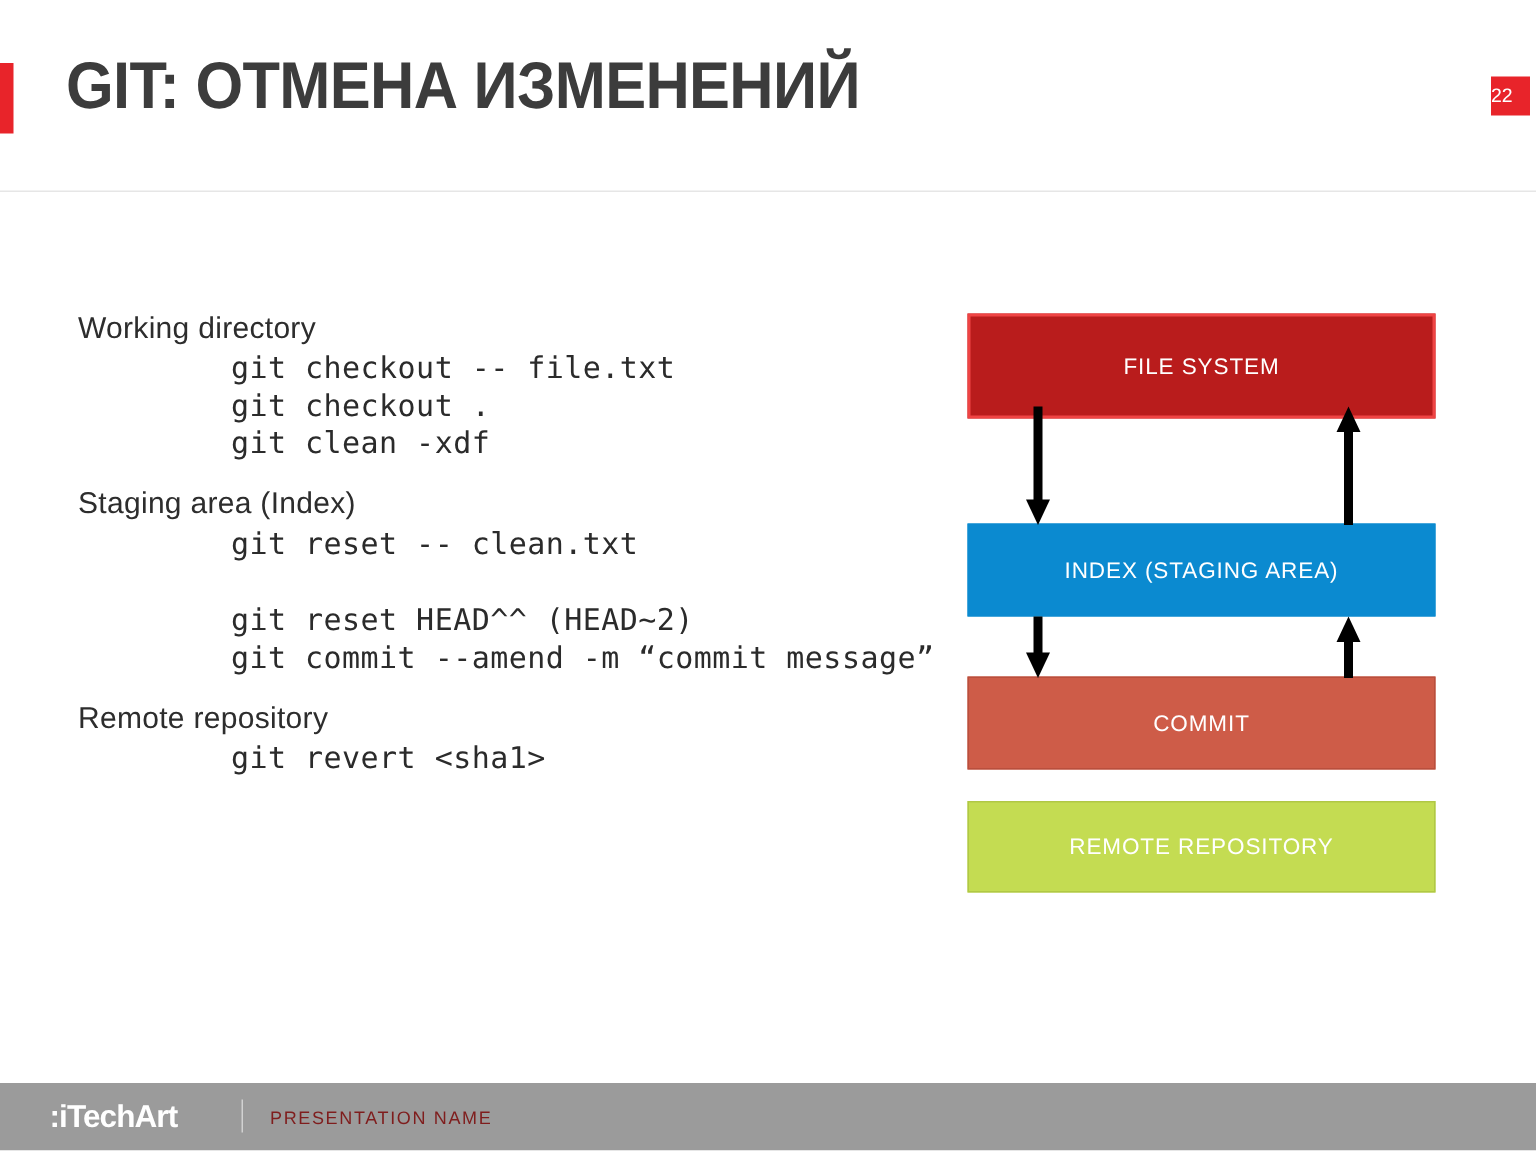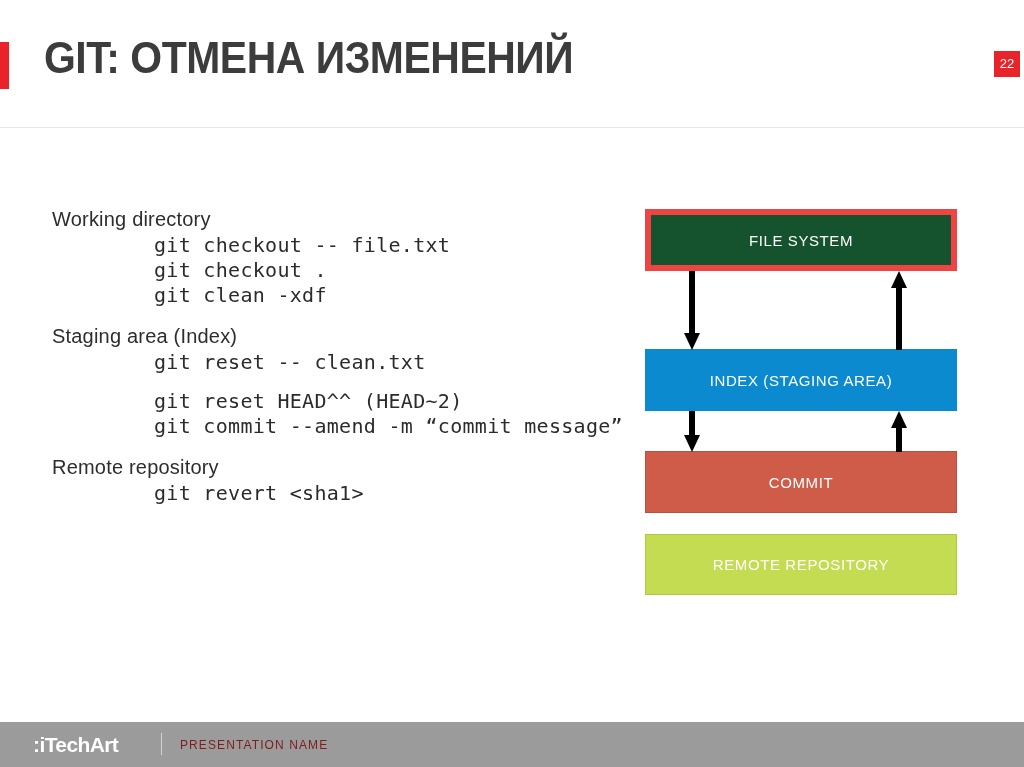--- a/index.html
+++ b/index.html
@@ -41,21 +41,20 @@
     transform-origin: left top;
   }
   #slide-number-badge {
     position: absolute;
     left: 994px; top: 51px;
     width: 26px; height: 26px;
     background: #e8242a;
     color: #ffffff;
     font-size: 13px;
     line-height: 26px;
-    text-align: center;
     font-family: "Liberation Sans", sans-serif;
   }
   #header-divider {
     position: absolute;
     left: 0; top: 127px;
     width: 1024px; height: 1px;
     background: #e6e6e6;
   }
 
   
@@ -77,21 +76,21 @@
   .cmd-list { padding-left: 102px; }
   .cmd-line {
     font-family: "DejaVu Sans Mono", monospace;
     font-size: 20px;
     color: #2b2b2b;
     line-height: 25px;
     white-space: pre;
     letter-spacing: 0.3px;
   }
   #section-working    { margin-bottom: 14px; }
-  #section-staging    { margin-bottom: 14px; }
+  #section-staging    { margin-bottom: 26px; }
   #section-local      { margin-bottom: 14px; }
 
   
   #flow-diagram {
     position: absolute;
     left: 645px; top: 209px;
     width: 312px; height: 386px;
   }
   .flow-box {
     position: absolute;
@@ -101,23 +100,23 @@
     color: #ffffff;
     font-family: "Liberation Sans", sans-serif;
     font-size: 15px;
     letter-spacing: 0.6px;
     display: flex;
     align-items: center;
     justify-content: center;
     text-align: center;
   }
   #box-file-system {
-    top: 0; height: 62px;
-    background: #14532d;
-    border: 6px solid #ef4444;
+    top: 0; height: 70px;
+    background: #b91c1c;
+    border: 2px solid #ef4444;
   }
   #box-index {
     top: 140px; height: 62px;
     background: #0b8ad0;
     border: 1px solid #0b8ad0;
   }
   #box-commit {
     top: 242px; height: 62px;
     background: #ce5c48;
     border: 1px solid #b94f3d;

